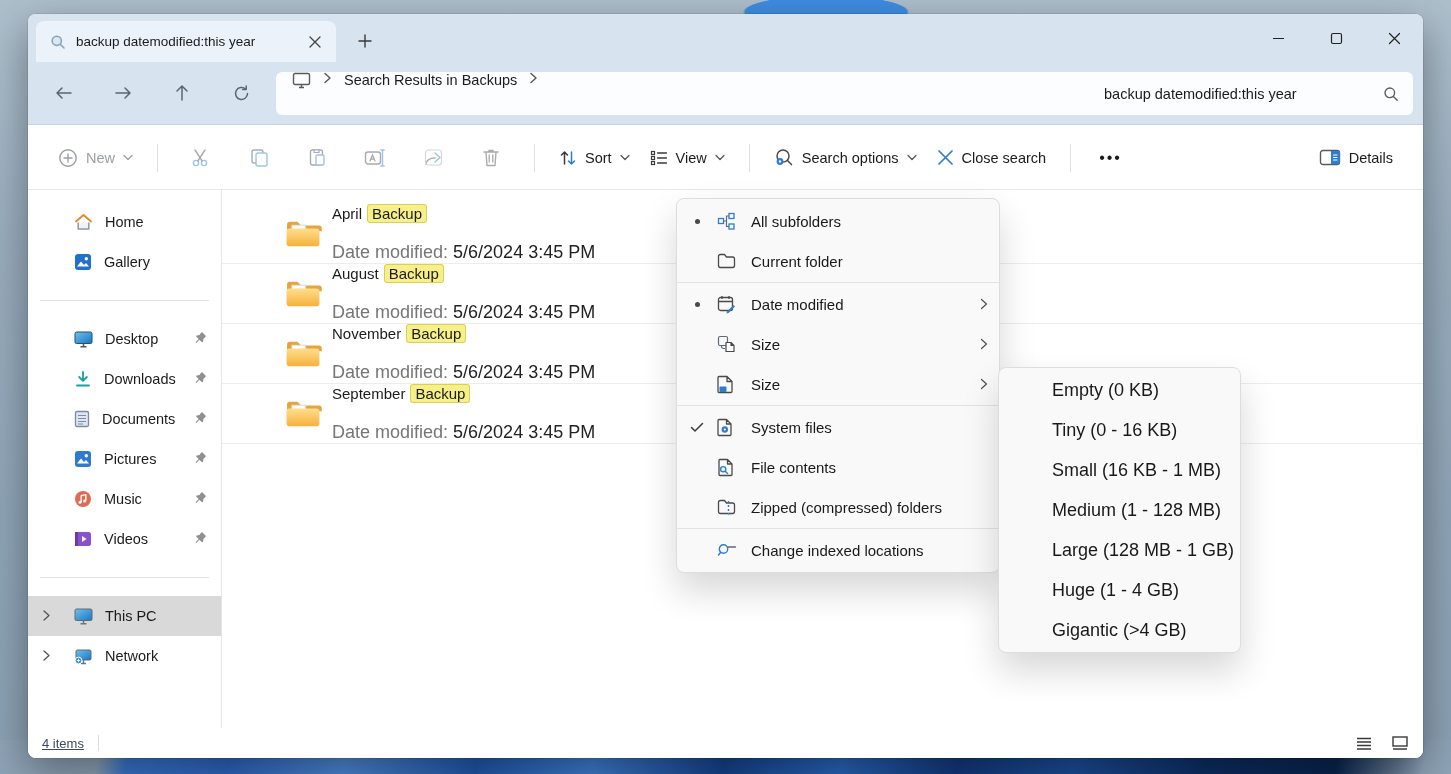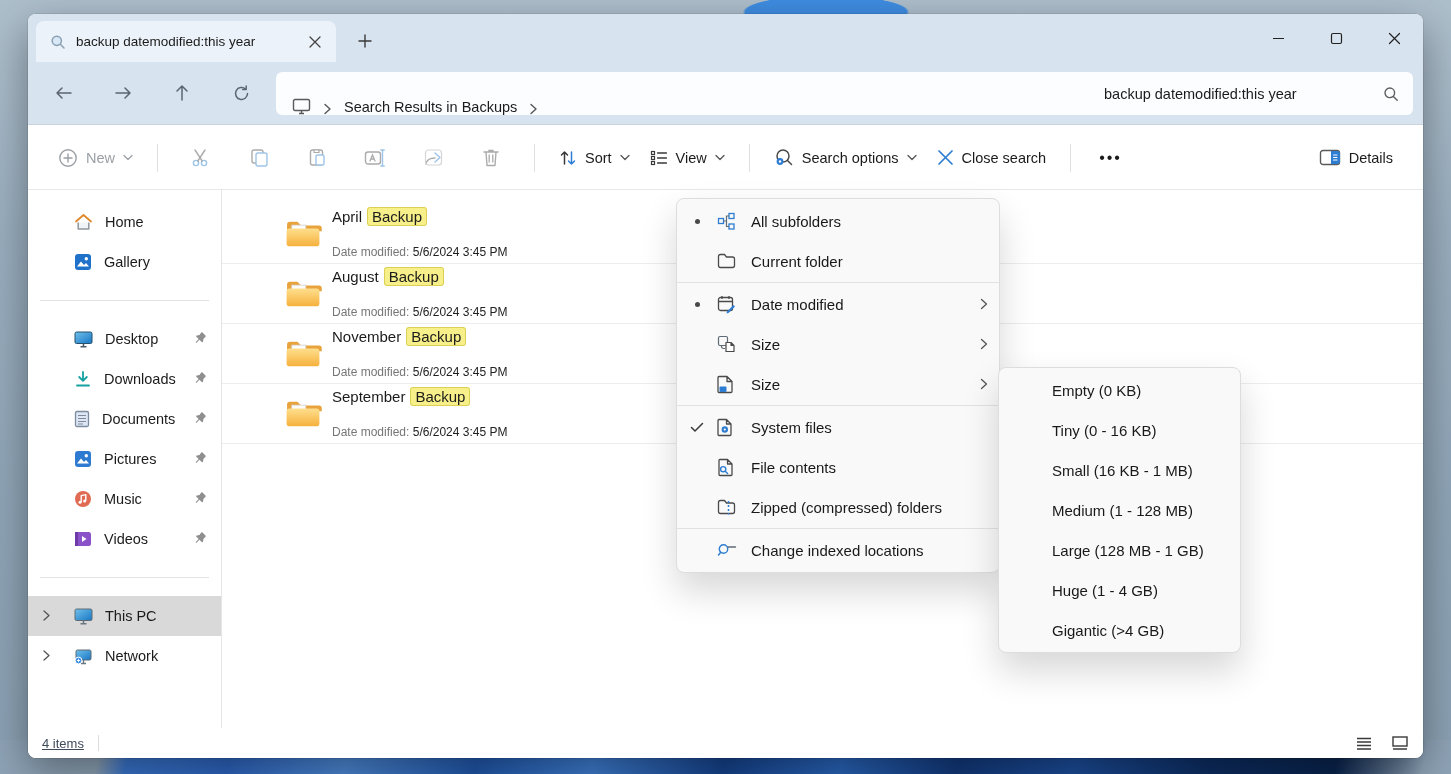--- a/index.html
+++ b/index.html
@@ -28,21 +28,21 @@
   .newtab-btn { position:absolute; left:324px; top:14px; }
   .win-controls { position:absolute; right:0; top:0; height:48px; display:flex; }
   .win-btn { width:58px; height:48px; display:flex; align-items:center; justify-content:center; }
 
   
   .navbar { position:absolute; left:0; top:48px; right:0; height:63px; background:#d7e3ef;
     border-bottom:1px solid #c9d3de; display:flex; align-items:center; padding-left:14px; }
   .nav-btn { width:44px; height:40px; display:flex; align-items:center; justify-content:center; border-radius:4px; }
   .nav-btn + .nav-btn { margin-left:15px; }
   .breadcrumb-bar { position:absolute; left:248px; top:10px; width:951px; height:43px;
-    background:#fbfdfe; border-radius:6px; display:flex; align-items:flex-end; padding-left:16px; gap:12px; }
+    background:#fbfdfe; border-radius:6px; display:flex; align-items:flex-start; padding-left:16px; gap:12px; }
   .crumb-text { font-size:14.5px; }
   .searchbox { position:absolute; left:1062px; top:10px; width:323px; height:43px;
     background:#fbfdfe; border-radius:6px; display:flex; align-items:center; }
   .searchbox input { flex:1; border:none; outline:none; background:transparent;
     font-family:"Liberation Sans",sans-serif; font-size:14.5px; color:#1b1b1b; padding:0 8px 0 14px; }
   .searchbox .sicon { margin-right:14px; }
 
   
   .toolbar { position:absolute; left:0; top:112px; right:0; height:64px; background:#fff;
     border-bottom:1px solid #e8e8e8; display:flex; align-items:center; padding:0 20px; }
@@ -60,21 +60,21 @@
   .side-item.selected { background:#d9d9d9; }
   .side-item .expander { position:absolute; left:14px; top:13px; }
   .side-item .pin { position:absolute; right:14px; top:12px; }
   .side-div { height:1px; background:#e3e3e3; margin:18px 12px; }
 
   .content { flex:1; padding-top:14px; }
   .file-row { height:60px; border-bottom:1px solid #ededed; display:flex; align-items:center; padding-left:62px; gap:10px; }
   .file-text { display:flex; flex-direction:column; gap:20px; }
   .file-name { font-size:15px; }
   .hl { background:#f7ef8a; border:1px solid #dbd055; border-radius:3px; padding:0 4px; margin-left:5px; }
-  .file-date { font-size:12px; color:#767676; }
+  .file-date { font-size:18px; color:#767676; }
   .file-date b { color:#222; font-weight:400; }
 
   
   .statusbar { position:absolute; left:0; bottom:0; right:0; height:30px; display:flex; align-items:center; padding:0 10px 0 14px; background:#fff; }
   .status-count { font-size:13px; color:#3f4a5a;text-decoration:underline; }
   .status-sep { width:1px; height:16px; background:#dcdcdc; margin-left:14px; }
   .view-toggle { margin-left:auto; display:flex; gap:10px; }
   .vt-btn { width:26px; height:24px; display:flex; align-items:center; justify-content:center; border-radius:4px; }
 
   
@@ -82,21 +82,21 @@
     box-shadow:0 18px 36px rgba(0,0,0,.16); padding:2px 0; z-index:10; }
   .context-menu { left:648px; top:184px; width:324px; }
   .size-submenu { left:970px; top:353px; width:243px; z-index:11; }
   .menu-item { height:40px; display:flex; align-items:center; }
   .mi-state { width:40px; display:flex; align-items:center; justify-content:center; }
   .radio-dot { width:5px; height:5px; border-radius:50%; background:#494949; }
   .mi-icon { width:34px; display:flex; align-items:center; justify-content:flex-start; }
   .mi-label { flex:1; font-size:15px; color:#191919; }
   .mi-chevron { width:30px; display:flex; align-items:center; justify-content:center; }
   .menu-sep { height:1px; background:#e2e2e2; margin:1px 0; }
-  .sub-item { height:40px; display:flex; align-items:center; padding-left:53px; font-size:15px; color:#191919; }
+  .sub-item { height:40px; display:flex; align-items:center; padding-left:53px; font-size:18px; color:#191919; }
 
   svg { display:block; }
 </style>
 </head>
 <body>
 
 <svg width="0" height="0" style="position:absolute">
   <defs>
     <linearGradient id="folderGrad" x1="0" y1="0" x2="0" y2="1">
       <stop offset="0" stop-color="#ffdf8e"></stop>

